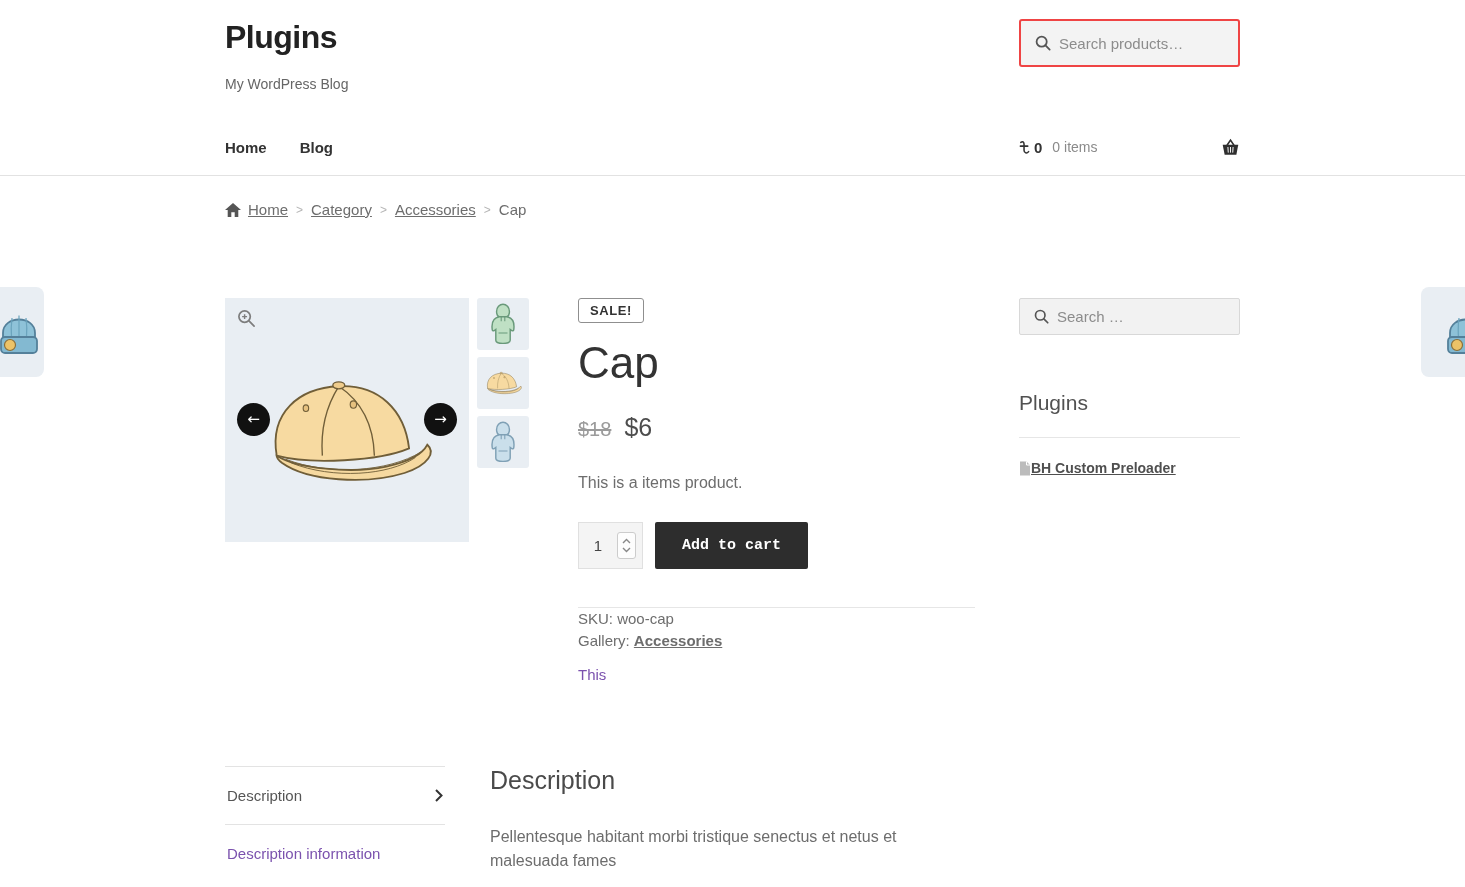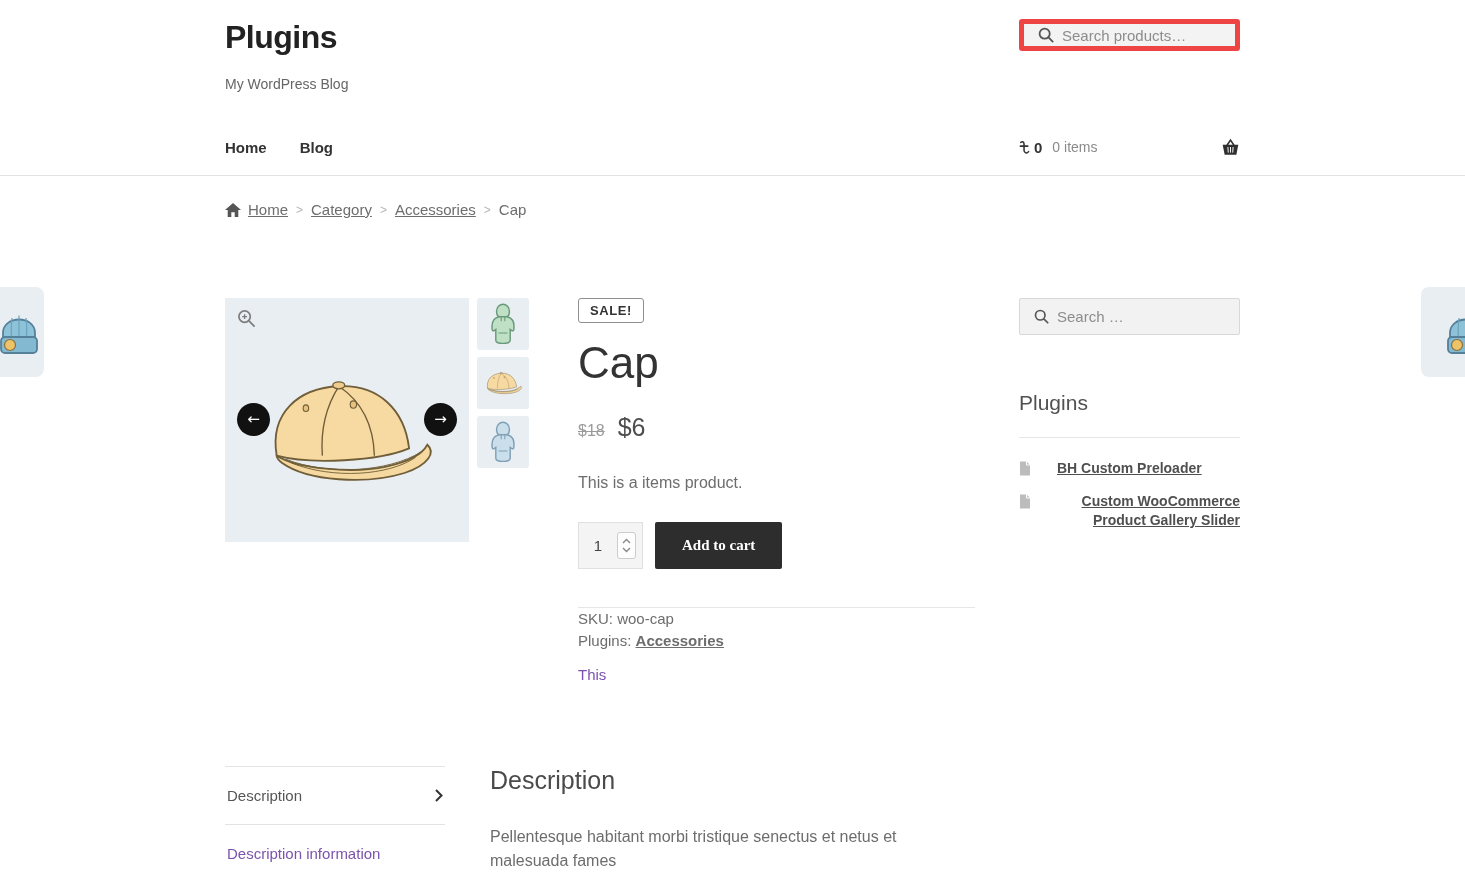--- a/index.html
+++ b/index.html
@@ -8,22 +8,22 @@
     position:relative; width:1465px; height:887px; overflow:hidden;
     background:#fff; font-family:"Liberation Sans", sans-serif; color:#333;
   }
 
   
   .site-header { height:176px; border-bottom:1px solid #e2e2e2; padding:0 225px; }
   .header-top { display:flex; justify-content:space-between; align-items:flex-start; padding-top:19px; }
   .site-title { font-size:32px; font-weight:700; color:#222; letter-spacing:-0.5px; }
   .site-tagline { font-size:14px; color:#666; margin-top:20px; }
   .search-box {
-    position:relative; width:221px; height:32px; background:#f3f3f3;
-    border:5px solid #ef4444; border-radius:3px; display:flex; align-items:center;
+    position:relative; width:221px; height:48px; background:#f3f3f3;
+    border:2px solid #ef4444; border-radius:3px; display:flex; align-items:center;
   }
   .search-box svg { margin-left:14px; flex:none; }
   .search-box input {
     border:none; background:transparent; outline:none; width:170px;
     font-family:"Liberation Sans",sans-serif; font-size:15px; color:#555; margin-left:8px;
   }
   .search-box input::placeholder { color:#8c8c8c; }
   .header-bottom { display:flex; justify-content:space-between; align-items:center; margin-top:46px; }
   .main-nav { display:flex; gap:33px; }
   .nav-link { font-size:15px; font-weight:600; color:#333; text-decoration:none; cursor:pointer; }
@@ -64,37 +64,37 @@
   }
 
   
   .summary { margin-left:49px; width:397px; }
   .sale-badge {
     display:inline-block; border:1px solid #8f8f8f; border-radius:3px; padding:4px 11px;
     font-size:13px; font-weight:600; letter-spacing:0.6px; color:#333; background:#fff;
   }
   .product-title { font-size:44px; font-weight:300; color:#333; margin-top:18px; line-height:1; }
   .price-row { margin-top:28px; display:flex; align-items:baseline; gap:13px; }
-  .price-old { font-size:16px; color:#9b9b9b; text-decoration:line-through;text-align:center; }
+  .price-old { font-size:20px; color:#9b9b9b; text-decoration:line-through;text-align:center; }
   .price-new { font-size:25px; color:#4d4d4d; }
   .short-desc { margin-top:32px; font-size:16px; color:#6d6d6d; }
   .cart-form { margin-top:30px; display:flex; gap:12px; }
   .qty-wrap { position:relative; width:65px; height:47px; background:#f4f4f4; border:1px solid #e0e0e0; }
   .qty-wrap input {
     width:38px; height:100%; border:none; background:transparent; outline:none;
     font-family:"Liberation Sans",sans-serif; font-size:15px; color:#444; text-align:center;
   }
   .qty-spin {
     position:absolute; right:6px; top:9px; width:19px; height:27px; background:#fdfdfd;
     border:1px solid #ccc; border-radius:3px; display:flex; flex-direction:column;
     align-items:center; justify-content:center; gap:3px; cursor:pointer;
   }
   .add-to-cart {
     height:47px; padding:0 27px; background:#2d2d2d; color:#fff; border:none; border-radius:2px;
-    font-family:Liberation Serif, serif; font-size:15px; font-weight:700; cursor:pointer;
+    font-family:Liberation Mono, monospace; font-size:15px; font-weight:700; cursor:pointer;
   }
   .summary-divider { border:none; border-top:1px solid #e6e6e6; margin-top:38px; }
   .product-meta { font-size:15px; color:#6d6d6d; line-height:22px; }
   .product-meta a { color:#6d6d6d; text-decoration:underline; font-weight:600; cursor:pointer; }
   .edit-link { display:inline-block; margin-top:14px; font-size:15px; color:#7b52ae; text-decoration:none; cursor:pointer; }
 
   
   .tabs-section { display:flex; margin-top:82px; }
   .tabs-list { width:220px; flex:none; list-style:none; }
   .tab-item {
@@ -105,21 +105,21 @@
   .tab-panel { margin-left:45px; width:485px; }
   .panel-heading { font-size:25px; font-weight:300; color:#4a4a4a; }
   .panel-body { margin-top:30px; font-size:16px; color:#6d6d6d; line-height:24px; }
 
   
   .sidebar { width:221px; flex:none; }
   .sidebar .search-box { height:37px; border:1px solid #d8d8d8; background:#f2f2f2; border-radius:2px; }
   .widget-title { margin-top:56px; font-size:21px; font-weight:300; color:#515151; }
   .widget-divider { border:none; border-top:1px solid #e6e6e6; margin-top:22px; }
   .plugin-list { margin-top:21px; list-style:none; }
-  .plugin-item { display:flex; gap:26px; margin-bottom:14px;text-align:right; }
+  .plugin-item { display:flex; gap:0; margin-bottom:14px; }
   .plugin-item svg { flex:none; margin-top:2px; }
   .plugin-link { font-size:14px; font-weight:700; color:#4f4f4f; text-decoration:underline; line-height:19px; cursor:pointer; }
 
   
   .edge-card { position:absolute; top:287px; width:140px; height:90px; background:#e9eef3; border-radius:8px; cursor:pointer; }
   .edge-card.left { left:-96px; }
   .edge-card.right { left:1421px; }
   .edge-card svg { position:absolute; top:16px; }
   .edge-card.left svg { left:92px; }
   .edge-card.right svg { left:22px; }
@@ -281,21 +281,21 @@
           </div>
 
           <hr class="summary-divider">
 
           <div class="product-meta">
             <div>
               <span>SKU:</span>
               <span>woo-cap</span>
             </div>
             <div>
-              <span>Plugins:</span>
+              <span>Gallery:</span>
               <a>Accessories</a>
             </div>
           </div>
           <a class="edit-link">This</a>
         </div>
       </div>
 
       <div class="tabs-section">
         <ul class="tabs-list">
           <li class="tab-item">
@@ -324,26 +324,20 @@
       </div>
       <h2 class="widget-title">Plugins</h2>
       <hr class="widget-divider">
       <ul class="plugin-list">
         <li class="plugin-item">
           <svg width="12" height="15">
               <use href="#sym-doc"></use>
             </svg>
           <a class="plugin-link">BH Custom Preloader</a>
         </li>
-        <li class="plugin-item">
-          <svg width="12" height="15">
-              <use href="#sym-doc"></use>
-            </svg>
-          <a class="plugin-link">Custom WooCommerce Product Gallery Slider</a>
-        </li>
       </ul>
     </aside>
   </div>
 
   <div class="edge-card left">
     <svg width="46" height="58">
         <use href="#sym-beanie"></use>
       </svg>
   </div>
   <div class="edge-card right">

